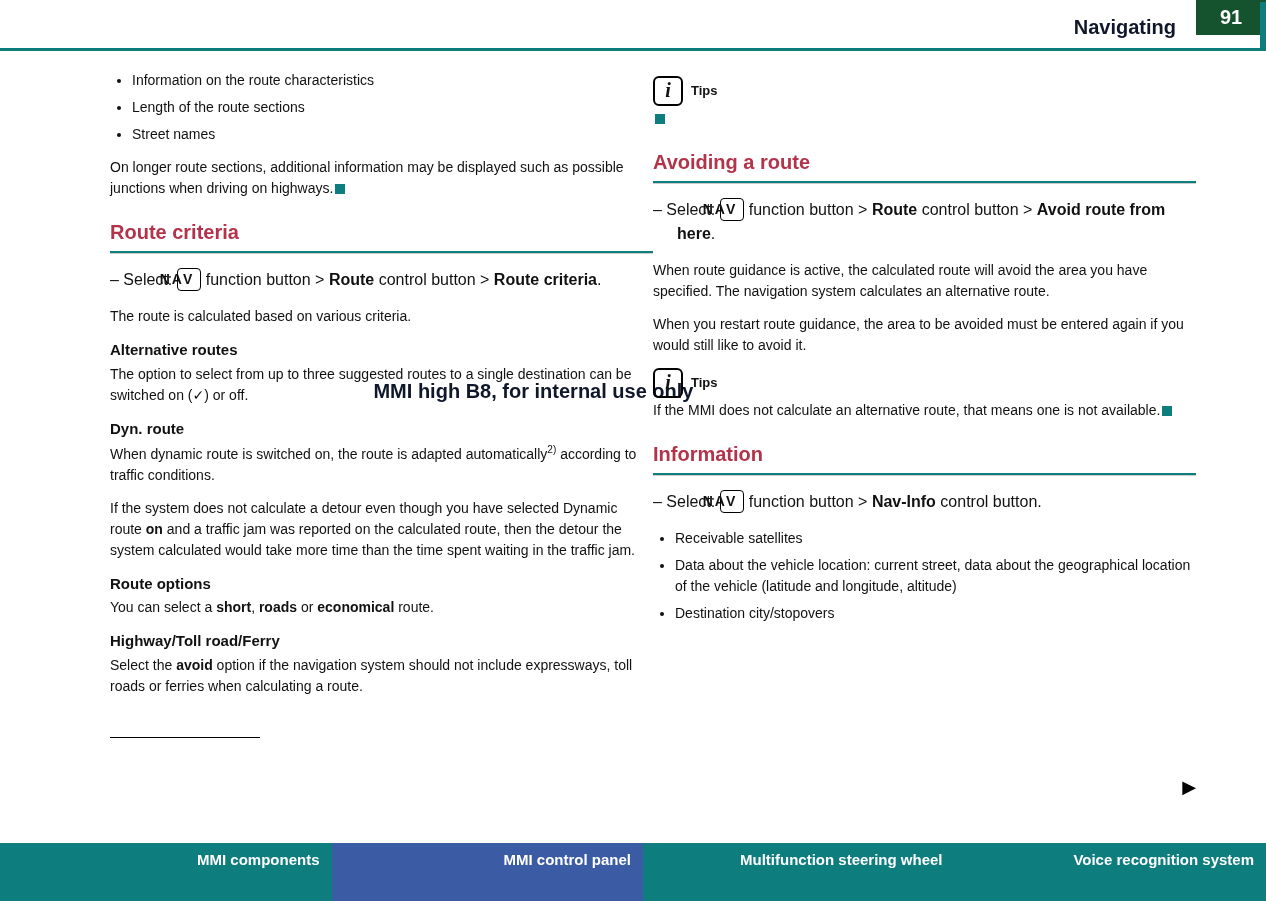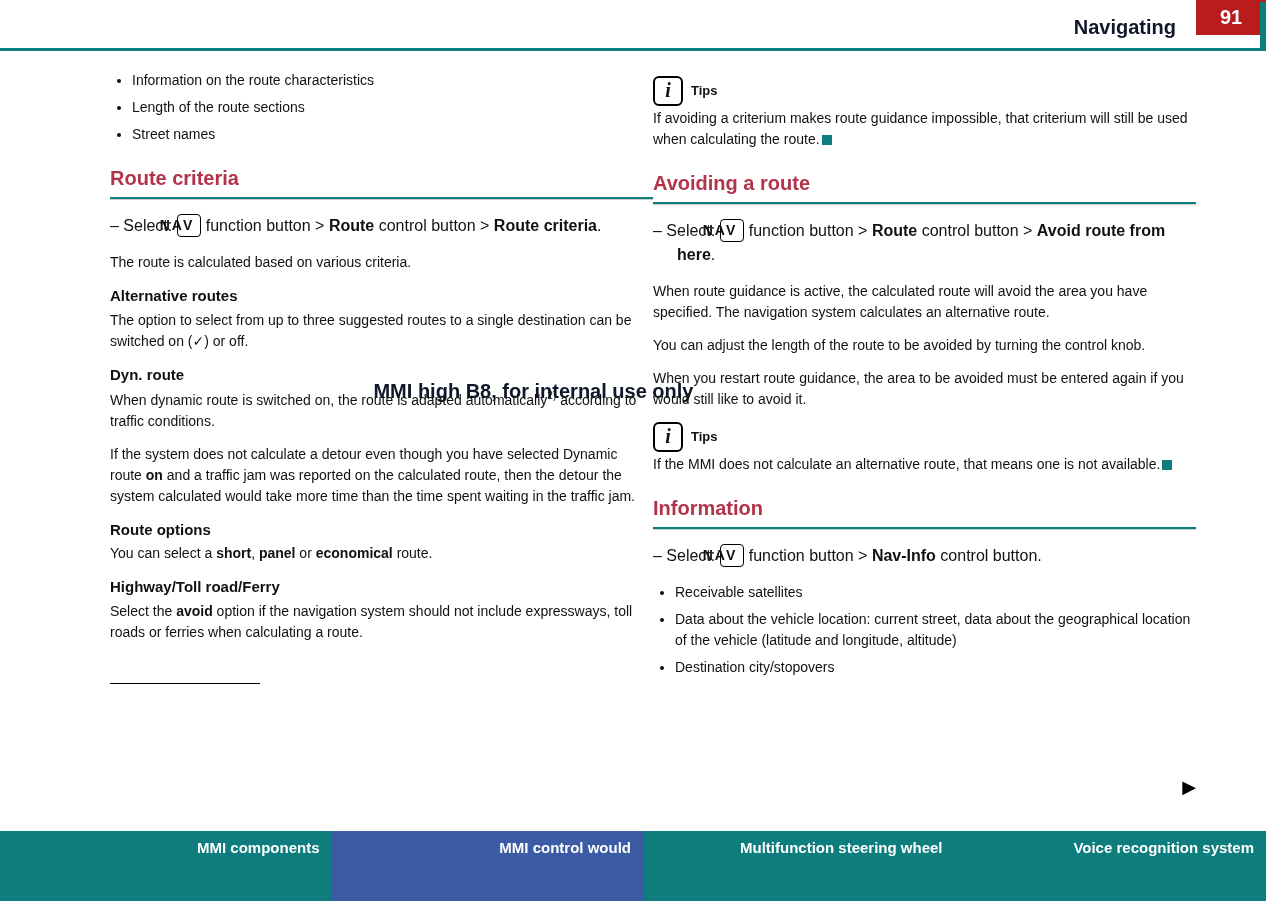--- a/index.html
+++ b/index.html
@@ -9,21 +9,21 @@
     color: #111;
     background: #fff;
     width: 1266px;
     height: 901px;
     position: relative;
     overflow: hidden;
   }
   .top-tab {
     position: absolute;
     top: 0; right: 0;
-    background: #b91c1c;
+    background: #14532d;
     color: #fff;
     font-weight: bold;
     font-size: 20px;
     padding: 6px 18px;
     min-width: 34px;
     text-align: center;
   }
   .header-title {
     position: absolute;
     top: 16px;
@@ -148,21 +148,21 @@
   .continue-caret {
     position:absolute;
     bottom:0; right:0;
     font-size:18px;
     color:#000;
   }
   
   .bottom-nav {
     position:absolute;
     left:0; right:0;
-    height:70px;
+    height:58px;
     bottom:0;
     display:flex;
   }
   .bottom-nav .spacer {
     background:#0d7d7d;
     flex:0 0 20px;
   }
   .bottom-nav .tab {
     flex:1;
     color:#fff;
@@ -187,20 +187,23 @@
 <div class="watermark">MMI high B8, for internal use only</div>
 
 <div class="content">
 
   <div class="col">
     <ul class="bullets">
       <li>Information on the route characteristics</li>
       <li>Length of the route sections</li>
       <li>Street names</li>
     </ul>
+    <p>
+      <span>On longer route sections, additional information may be displayed such as possible junctions when driving on highways.</span><span class="square-end"></span>
+    </p>
 
     <div class="section-heading">Route criteria</div>
     <div class="section-rule"></div>
 
     <p class="instr">
       <span>–   Select: </span><span class="nav-btn">NAV</span><span> function button &gt; </span><span class="b">Route</span><span> control button &gt; </span><span class="b">Route criteria</span><span>.</span>
     </p>
 
     <p>The route is calculated based on various criteria.</p>
 
@@ -210,49 +213,48 @@
     <div class="sub-heading">Dyn. route</div>
     <p>
       <span>When dynamic route is switched on, the route is adapted automatically</span><sup>2)</sup><span> according to traffic conditions.</span>
     </p>
     <p>
       <span>If the system does not calculate a detour even though you have selected Dynamic route </span><span class="b">on</span><span> and a traffic jam was reported on the calculated route, then the detour the system calculated would take more time than the time spent waiting in the traffic jam.</span>
     </p>
 
     <div class="sub-heading">Route options</div>
     <p>
-      <span>You can select a </span><span class="b">short</span><span>, </span><span class="b">panel</span><span> or </span><span class="b">economical</span><span> route.</span>
+      <span>You can select a </span><span class="b">short</span><span>, </span><span class="b">roads</span><span> or </span><span class="b">economical</span><span> route.</span>
     </p>
 
     <div class="sub-heading">Highway/Toll road/Ferry</div>
     <p>
       <span>Select the </span><span class="b">avoid</span><span> option if the navigation system should not include expressways, toll roads or ferries when calculating a route.</span>
     </p>
 
     <div class="footnote-rule"></div>
   </div>
 
   <div class="col">
     <div class="tips-row">
       <div class="tips-icon">i</div>
       <div class="tips-label">Tips</div>
     </div>
     <p>
-      <span>If avoiding a criterium makes route guidance impossible, that criterium will still be used when calculating the route.</span><span class="square-end"></span>
+      <span class="square-end"></span>
     </p>
 
     <div class="section-heading">Avoiding a route</div>
     <div class="section-rule"></div>
 
     <p class="instr">
       <span>–   Select: </span><span class="nav-btn">NAV</span><span> function button &gt; </span><span class="b">Route</span><span> control button &gt; </span><span class="b">Avoid route from here</span><span>.</span>
     </p>
 
     <p>When route guidance is active, the calculated route will avoid the area you have specified. The navigation system calculates an alternative route.</p>
-    <p>You can adjust the length of the route to be avoided by turning the control knob.</p>
     <p>When you restart route guidance, the area to be avoided must be entered again if you would still like to avoid it.</p>
 
     <div class="tips-row">
       <div class="tips-icon">i</div>
       <div class="tips-label">Tips</div>
     </div>
     <p>
       <span>If the MMI does not calculate an alternative route, that means one is not available.</span><span class="square-end"></span>
     </p>
 
@@ -270,16 +272,16 @@
       <li>Destination city/stopovers</li>
     </ul>
 
     <div class="continue-caret">▶</div>
   </div>
 </div>
 
 <div class="bottom-nav">
   <div class="spacer"></div>
   <div class="tab inactive">MMI components</div>
-  <div class="tab active">MMI control would</div>
+  <div class="tab active">MMI control panel</div>
   <div class="tab inactive">Multifunction steering wheel</div>
   <div class="tab inactive">Voice recognition system</div>
 </div>
 
 </body></html>

